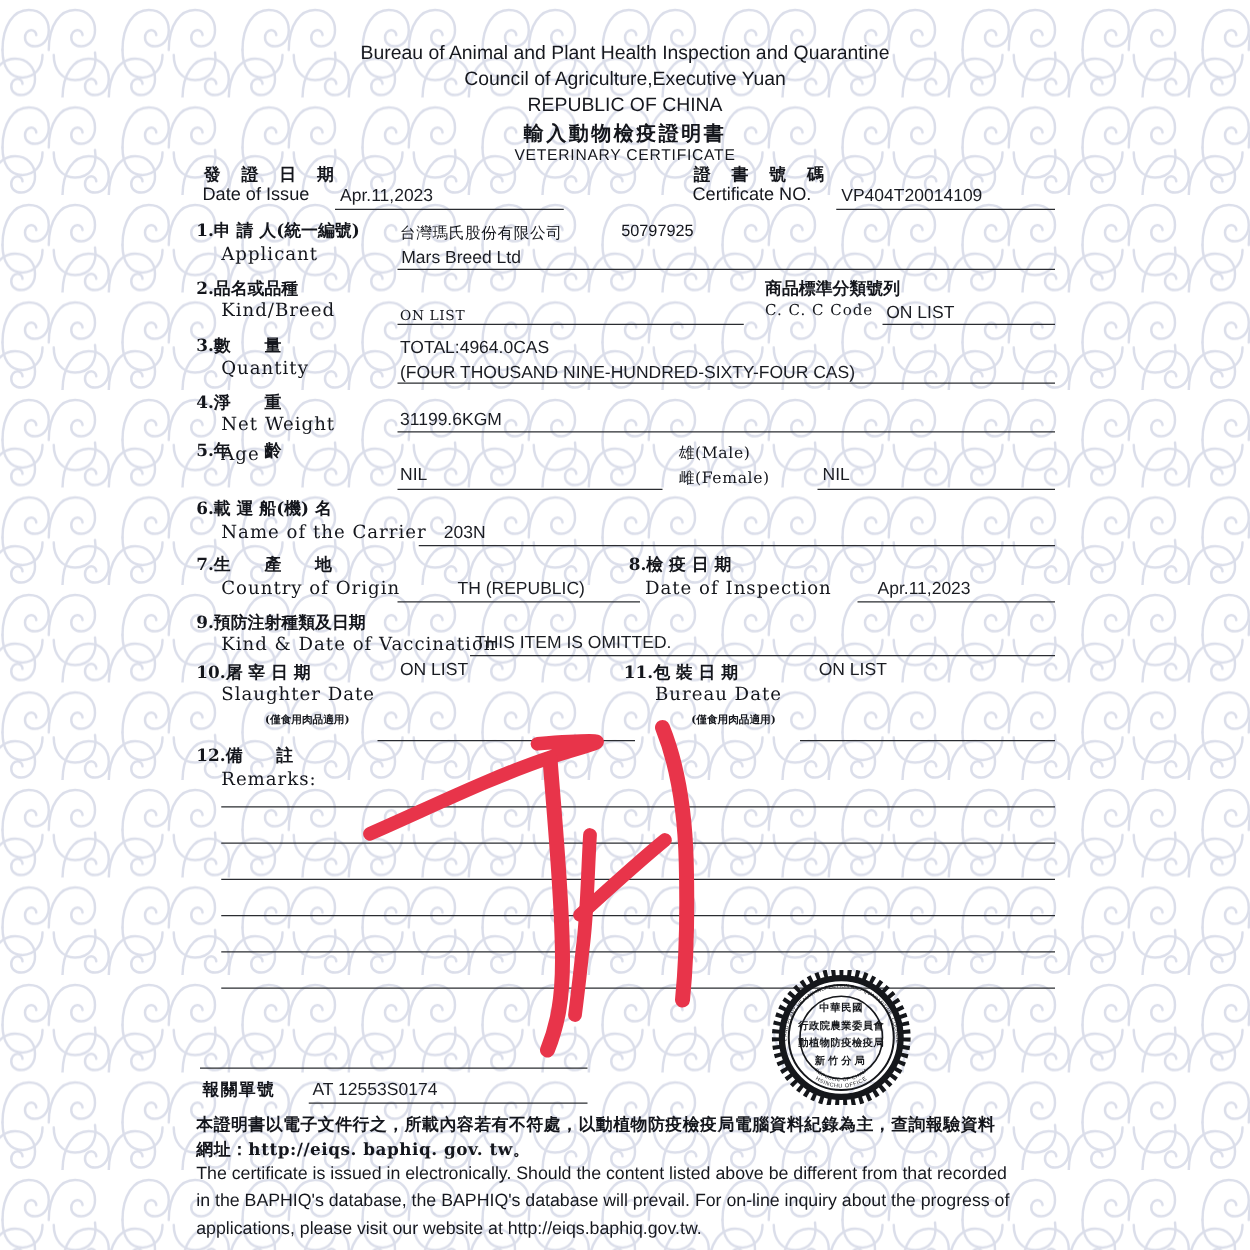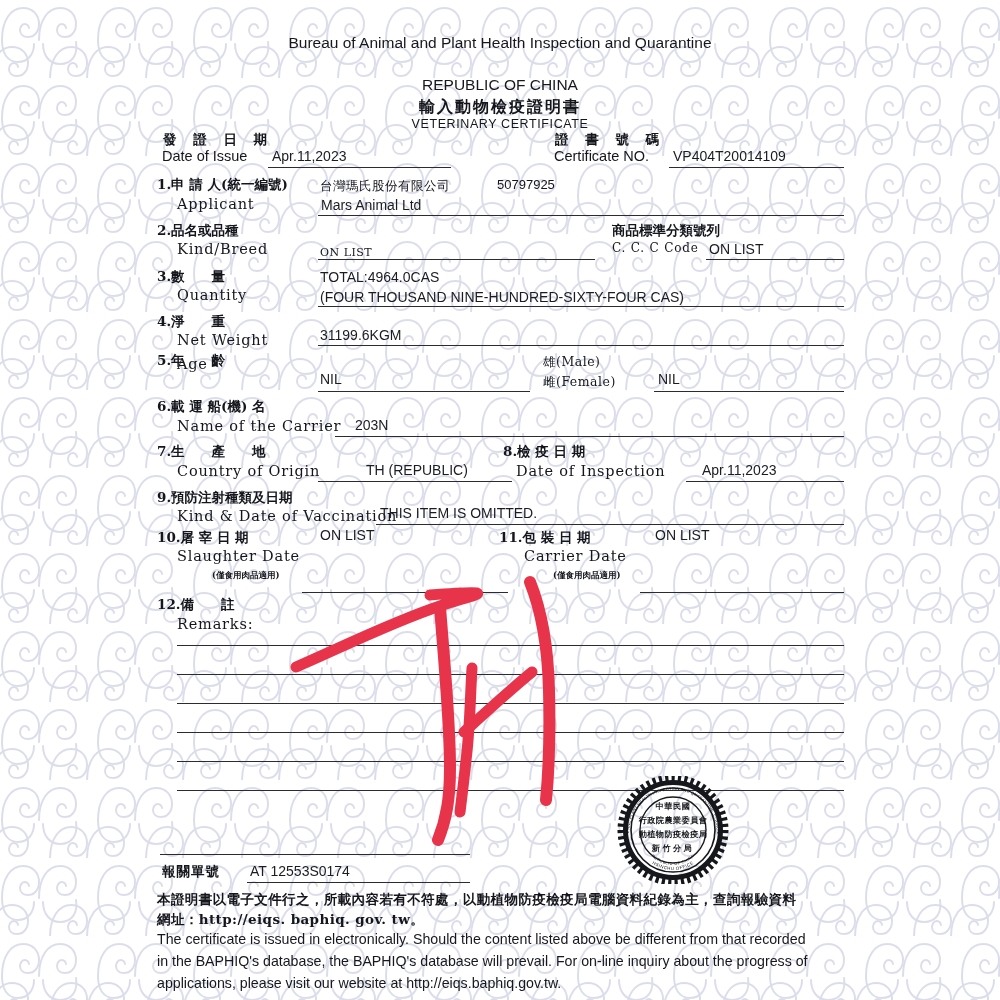--- a/index.html
+++ b/index.html
@@ -162,20 +162,21 @@
       </pattern>
     </defs>
     <rect x="0" y="0" width="1000" height="1000" fill="url(#wm-pat)"></rect>
   </svg>
 
   <div id="content">
 
 
     <div class="abs en-sans hd-en" style="left:500px; top:34px; transform:translateX(-50%);">Bureau of Animal and Plant Health Inspection and Quarantine</div>
 
+    <div class="abs en-sans hd-en" style="left:500px; top:55px; transform:translateX(-50%);">Council of Agriculture,Executive Yuan</div>
 
     <div class="abs en-sans hd-en" style="left:500px; top:76px; transform:translateX(-50%);">REPUBLIC OF CHINA</div>
 
     <div class="abs cn hd-cn-sub" style="left:500px; top:97px; transform:translateX(-50%);">輸入動物檢疫證明書</div>
 
     <div class="abs en-sans hd-en-sub" style="left:500px; top:117px; transform:translateX(-50%);">VETERINARY CERTIFICATE</div>
 
     <div class="abs lbl-cn" style="left:163px; top:131px; letter-spacing:6px;">發 證 日 期</div>
     <div class="abs en-sans" style="left:162px; top:148px; font-size:14.5px;">Date of Issue</div>
     <div class="abs val" style="left:272px; top:148px;">Apr.11,2023</div>
@@ -183,21 +184,21 @@
 
     <div class="abs lbl-cn" style="left:555px; top:131px; letter-spacing:6px;">證 書 號 碼</div>
     <div class="abs en-sans" style="left:554px; top:148px; font-size:14.5px;">Certificate NO.</div>
     <div class="abs val" style="left:673px; top:148px;">VP404T20014109</div>
     <div class="rule" style="left:669px; top:167px; width:175px;"></div>
 
     <div class="abs lbl-cn" style="left:157px; top:176px;"><span>1.</span><span>申 請 人(統一編號)</span></div>
     <div class="abs lbl-en" style="left:177px; top:196px;">Applicant</div>
     <div class="abs val-cn" style="left:320px; top:178px;">台灣瑪氏股份有限公司</div>
     <div class="abs val-sm" style="left:497px; top:177px;">50797925</div>
-    <div class="abs val" style="left:321px; top:197px;">Mars Animal Ltd</div>
+    <div class="abs val" style="left:321px; top:197px;">Mars Breed Ltd</div>
     <div class="rule" style="left:318px; top:215px; width:526px;"></div>
 
     <div class="abs lbl-cn" style="left:157px; top:222px;"><span>2.</span><span>品名或品種</span></div>
     <div class="abs lbl-en" style="left:177px; top:241px;">Kind/Breed</div>
     <div class="abs val-serif" style="left:320px; top:246px;">ON LIST</div>
     <div class="rule" style="left:318px; top:259px; width:277px;"></div>
 
     <div class="abs lbl-cn" style="left:612px; top:222px;">商品標準分類號列</div>
     <div class="abs lbl-en" style="left:612px; top:241px; font-size:12px;">C. C. C Code</div>
     <div class="abs val" style="left:709px; top:241px;">ON LIST</div>
@@ -245,21 +246,21 @@
     <div class="rule" style="left:376px; top:524px; width:468px;"></div>
 
     <div class="abs lbl-cn" style="left:157px; top:529px;"><span>10.</span><span>屠 宰 日 期</span></div>
     <div class="abs val" style="left:320px; top:527px;">ON LIST</div>
     <div class="abs lbl-en" style="left:177px; top:548px;">Slaughter Date</div>
     <div class="abs lbl-small" style="left:212px; top:570px;">(僅食用肉品適用)</div>
     <div class="rule" style="left:302px; top:592px; width:206px;"></div>
 
     <div class="abs lbl-cn" style="left:499px; top:529px;"><span>11.</span><span>包 裝 日 期</span></div>
     <div class="abs val" style="left:655px; top:527px;">ON LIST</div>
-    <div class="abs lbl-en" style="left:524px; top:548px;">Carrier Date</div>
+    <div class="abs lbl-en" style="left:524px; top:548px;">Bureau Date</div>
     <div class="abs lbl-small" style="left:553px; top:570px;">(僅食用肉品適用)</div>
     <div class="rule" style="left:640px; top:592px; width:204px;"></div>
 
     <div class="abs lbl-cn" style="left:157px; top:596px;"><span>12.</span><span>備　　註</span></div>
     <div class="abs lbl-en" style="left:177px; top:616px;">Remarks:</div>
 
     <div class="rule" style="left:177px; top:645px; width:667px;"></div>
     <div class="rule" style="left:177px; top:674px; width:667px;"></div>
     <div class="rule" style="left:177px; top:703px; width:667px;"></div>
     <div class="rule" style="left:177px; top:732px; width:667px;"></div>

